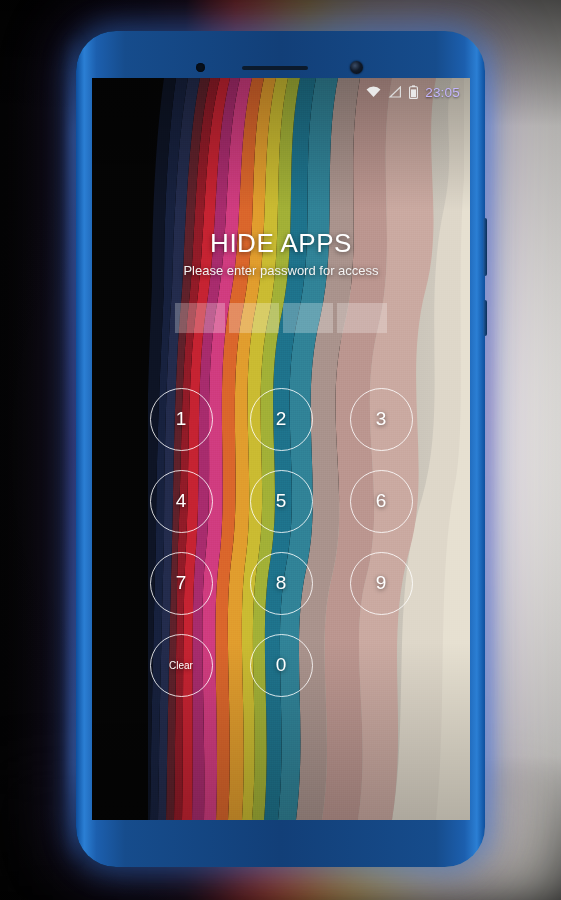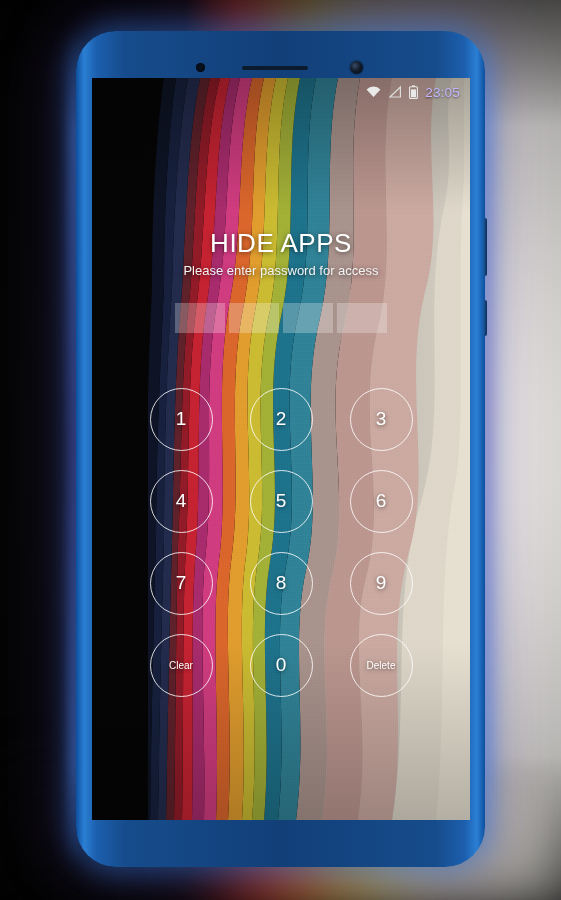--- a/index.html
+++ b/index.html
@@ -383,17 +383,16 @@
       <div class="key">2</div>
       <div class="key">3</div>
       <div class="key">4</div>
       <div class="key">5</div>
       <div class="key">6</div>
       <div class="key">7</div>
       <div class="key">8</div>
       <div class="key">9</div>
       <div class="key word">Clear</div>
       <div class="key">0</div>
-      <div class="key word">Delete</div>
     </div>
 
   </div>
 </div>
 
 </body></html>

